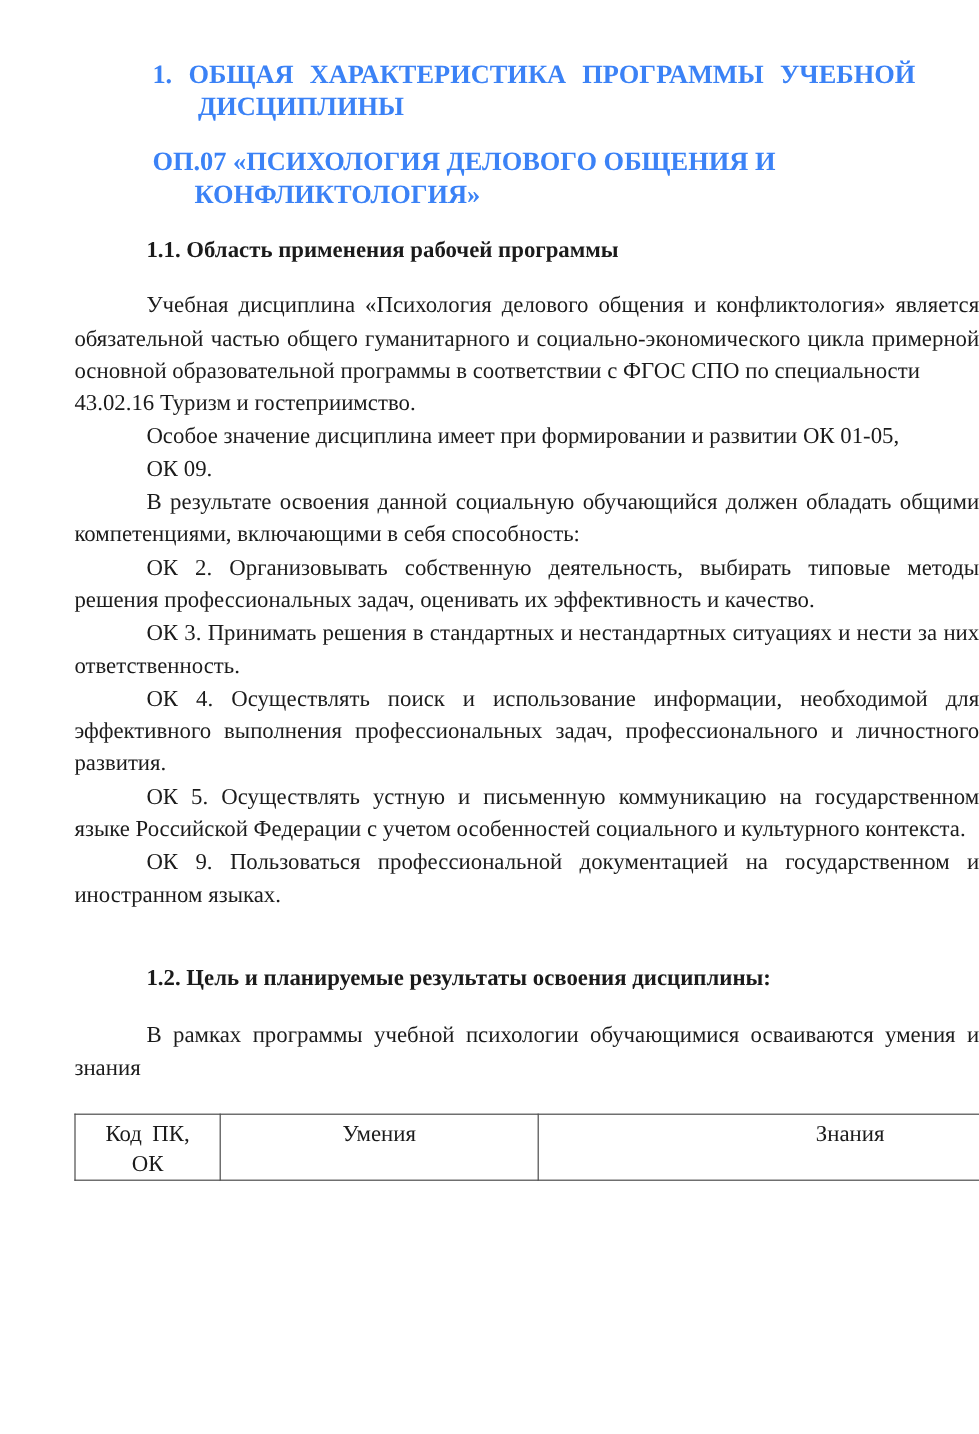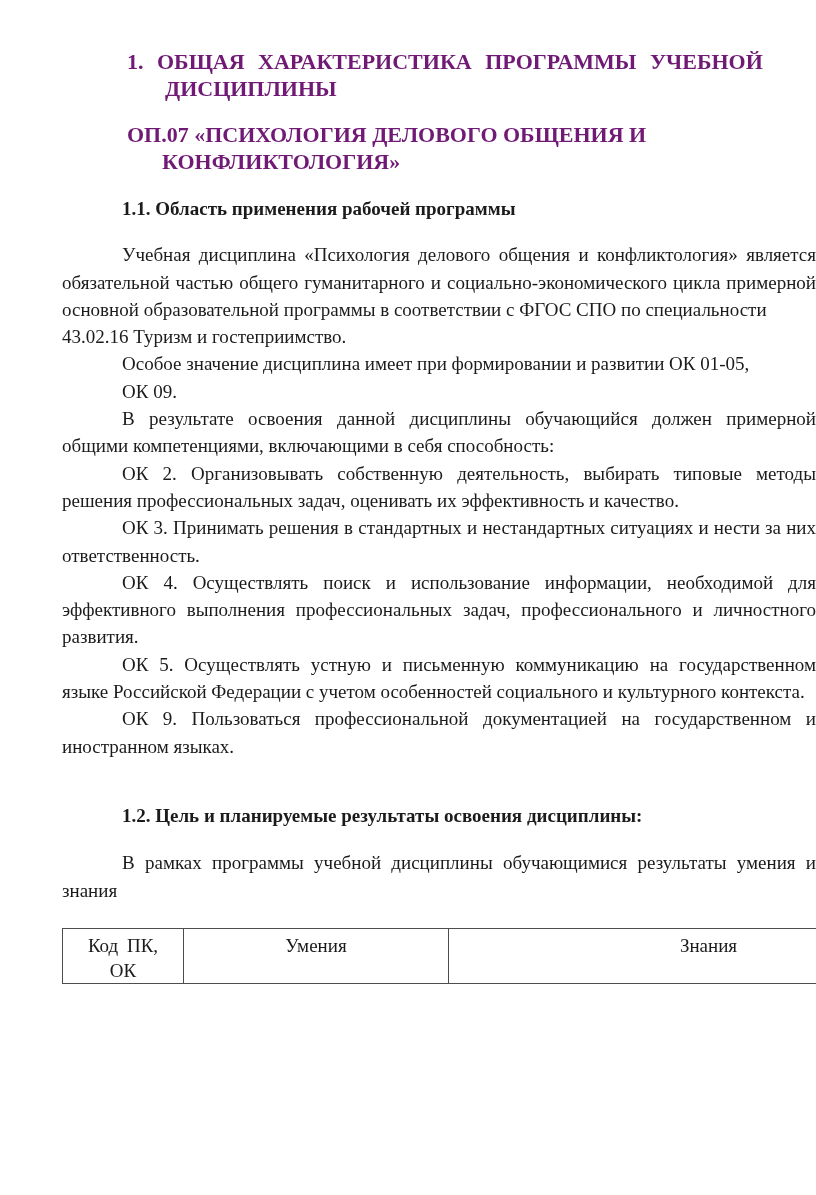--- a/index.html
+++ b/index.html
@@ -23,21 +23,21 @@
     background: #ffffff;
   }
   .content {
     width: 754px;
   }
   
   .h-big {
     font-weight: bold;
     font-size: 22px;
     line-height: 27px;
-    color: #701a75;
+    color: #3b82f6;
   }
   .h-big .hl-first  { padding-left: 65px; }
   .h1 .hl-second    { padding-left: 103px; }
   .h2 .hl-second    { padding-left: 100px; }
   .h1 { margin-top: 48px; }
   .h1 .hl-first { word-spacing: 8px; }
   .h2 { margin-top: 19px; }
   
   .sub {
     margin: 0;
@@ -100,31 +100,31 @@
 
     <p class="sub sub-11">1.1. Область применения рабочей программы</p>
 
     <p class="para indent first">Учебная дисциплина «Психология делового общения и конфликтология» является обязательной частью общего гуманитарного и социально-экономического цикла примерной основной образовательной программы в соответствии с ФГОС СПО по специальности</p>
 
     <p class="para noindent">43.02.16 Туризм и гостеприимство.</p>
 
 
     <p class="para blockindent"><span>Особое значение дисциплина имеет при формировании и развитии ОК 01-05,</span><br><span>ОК 09.</span></p>
 
-    <p class="para indent">В результате освоения данной дисциплины обучающийся должен примерной общими компетенциями, включающими в себя способность:</p>
+    <p class="para indent">В результате освоения данной социальную обучающийся должен обладать общими компетенциями, включающими в себя способность:</p>
 
     <p class="para indent">ОК 2. Организовывать собственную деятельность, выбирать типовые методы решения профессиональных задач, оценивать их эффективность и качество.</p>
     <p class="para indent">ОК 3. Принимать решения в стандартных и нестандартных ситуациях и нести за них ответственность.</p>
     <p class="para indent">ОК 4. Осуществлять поиск и использование информации, необходимой для эффективного выполнения профессиональных задач, профессионального и личностного развития.</p>
     <p class="para indent">ОК 5. Осуществлять устную и письменную коммуникацию на государственном языке Российской Федерации с учетом особенностей социального и культурного контекста.</p>
     <p class="para indent">ОК 9. Пользоваться профессиональной документацией на государственном и иностранном языках.</p>
 
     <p class="sub sub-12">1.2. Цель и планируемые результаты освоения дисциплины:</p>
 
-    <p class="para indent intro">В рамках программы учебной дисциплины обучающимися результаты умения и знания</p>
+    <p class="para indent intro">В рамках программы учебной психологии обучающимися осваиваются умения и знания</p>
 
     <table class="comp-table">
       <colgroup>
         <col style="width:121px">
         <col style="width:265px">
         <col style="width:520px">
       </colgroup>
       <tbody>
         <tr>
           <td class="code-cell"><span>Код ПК,</span><br><span>ОК</span></td>

